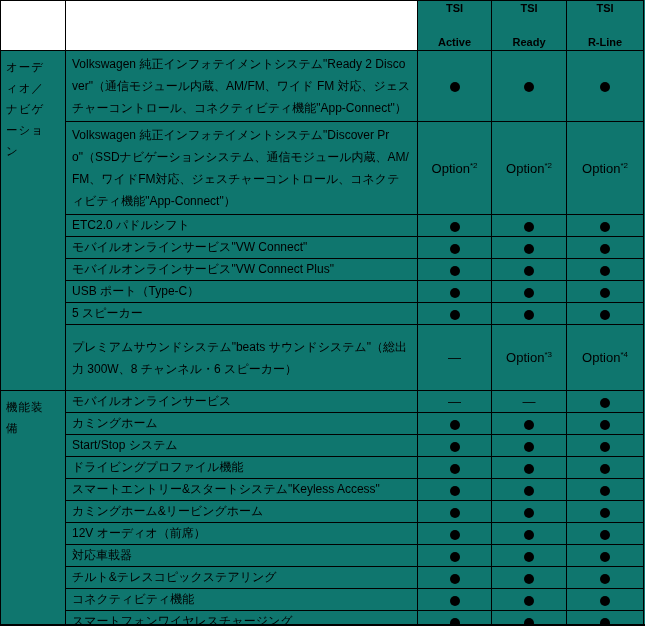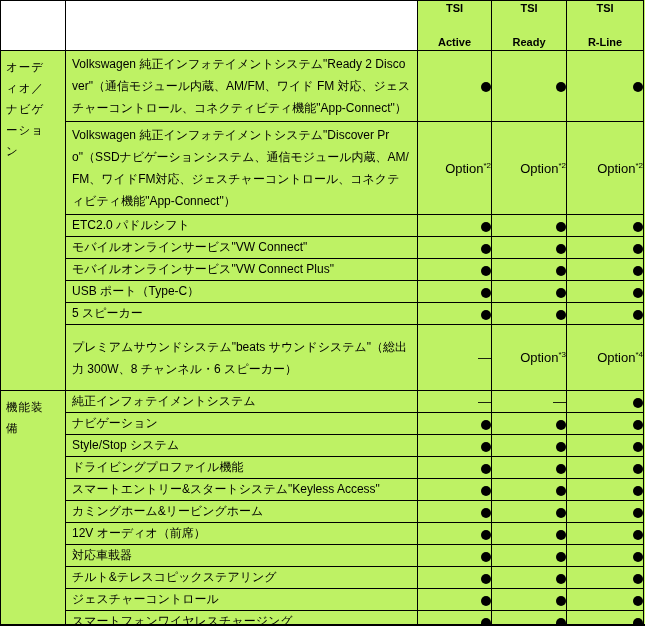--- a/index.html
+++ b/index.html
@@ -1,21 +1,21 @@
 <!DOCTYPE html>
 <html><head>
 <meta charset="utf-8">
 <style>
   html, body { margin: 0; padding: 0; background: #ffffff; }
   .sheet {
     position: relative;
     width: 645px;
     height: 626px;
     overflow: hidden;
-    background: #bef264;
+    background: #0f766e;
     color: #000000;
     font-family: "Liberation Sans", sans-serif;
     box-sizing: border-box;
     border-bottom: 2px solid #000000;
   }
   table.spec {
     border-collapse: collapse;
     table-layout: fixed;
     width: 643px;
     margin: 0;
@@ -53,21 +53,21 @@
     line-height: 21px;
     padding: 0 6px;
     text-align: left;
     vertical-align: middle;
     height: 20px;
     word-break: break-all;
   }
   td.item.tall3 { height: 66px; line-height: 22px; padding: 2px 6px; }
   
   td.val {
-    text-align: right;
+    text-align: center;
     vertical-align: middle;
     font-size: 13px;
     padding: 0;
   }
   .dot-mark {
     display: inline-block;
     width: 10px;
     height: 10px;
     border-radius: 50%;
     background: #000000;
@@ -151,33 +151,33 @@
           <td class="val"><span class="dot-mark"></span></td>
         </tr>
         <tr>
           <td class="item tall3">プレミアムサウンドシステム"beats サウンドシステム"（総出力 300W、8 チャンネル・6 スピーカー）</td>
           <td class="val"><span class="dash-mark">—</span></td>
           <td class="val"><span>Option</span><sup>*3</sup></td>
           <td class="val"><span>Option</span><sup>*4</sup></td>
         </tr>
         <tr>
           <td class="cat" rowspan="11">機能装備</td>
-          <td class="item">純正インフォテイメントシステム</td>
+          <td class="item">モバイルオンラインサービス</td>
           <td class="val"><span class="dash-mark">—</span></td>
           <td class="val"><span class="dash-mark">—</span></td>
           <td class="val"><span class="dot-mark"></span></td>
         </tr>
         <tr>
-          <td class="item">ナビゲーション</td>
-          <td class="val"><span class="dot-mark"></span></td>
-          <td class="val"><span class="dot-mark"></span></td>
-          <td class="val"><span class="dot-mark"></span></td>
-        </tr>
-        <tr>
-          <td class="item">Style/Stop システム</td>
+          <td class="item">カミングホーム</td>
+          <td class="val"><span class="dot-mark"></span></td>
+          <td class="val"><span class="dot-mark"></span></td>
+          <td class="val"><span class="dot-mark"></span></td>
+        </tr>
+        <tr>
+          <td class="item">Start/Stop システム</td>
           <td class="val"><span class="dot-mark"></span></td>
           <td class="val"><span class="dot-mark"></span></td>
           <td class="val"><span class="dot-mark"></span></td>
         </tr>
         <tr>
           <td class="item">ドライビングプロファイル機能</td>
           <td class="val"><span class="dot-mark"></span></td>
           <td class="val"><span class="dot-mark"></span></td>
           <td class="val"><span class="dot-mark"></span></td>
         </tr>
@@ -205,21 +205,21 @@
           <td class="val"><span class="dot-mark"></span></td>
           <td class="val"><span class="dot-mark"></span></td>
         </tr>
         <tr>
           <td class="item">チルト&amp;テレスコピックステアリング</td>
           <td class="val"><span class="dot-mark"></span></td>
           <td class="val"><span class="dot-mark"></span></td>
           <td class="val"><span class="dot-mark"></span></td>
         </tr>
         <tr>
-          <td class="item">ジェスチャーコントロール</td>
+          <td class="item">コネクティビティ機能</td>
           <td class="val"><span class="dot-mark"></span></td>
           <td class="val"><span class="dot-mark"></span></td>
           <td class="val"><span class="dot-mark"></span></td>
         </tr>
         <tr>
           <td class="item">スマートフォンワイヤレスチャージング</td>
           <td class="val"><span class="dot-mark"></span></td>
           <td class="val"><span class="dot-mark"></span></td>
           <td class="val"><span class="dot-mark"></span></td>
         </tr>

